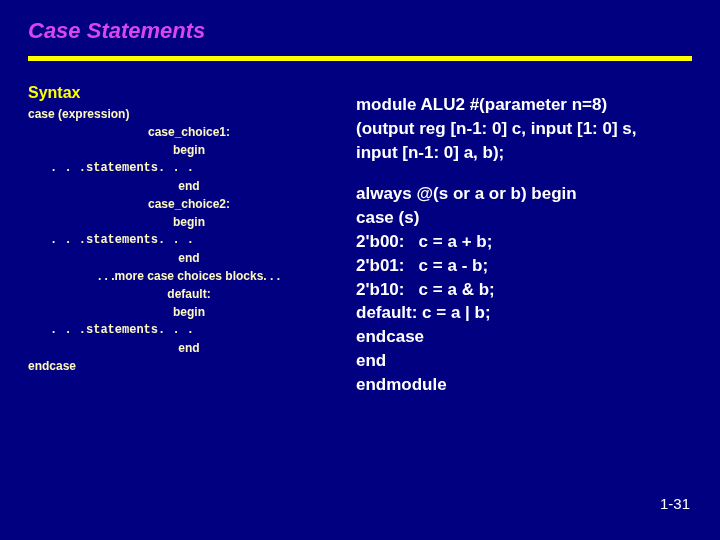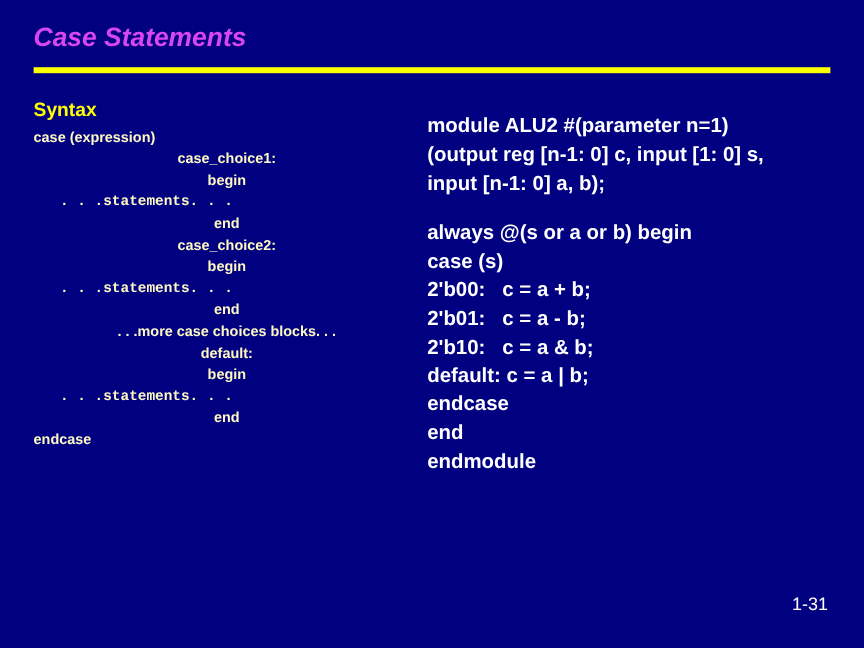--- a/index.html
+++ b/index.html
@@ -85,21 +85,21 @@
     <div class="code-left ind1">end</div>
     <div class="code-left ind1">. . .more case choices blocks. . .</div>
     <div class="code-left ind1">default:</div>
     <div class="code-left ind1">begin</div>
     <div class="code-left ind2">. . .statements. . .</div>
     <div class="code-left ind1">end</div>
     <div class="code-left">endcase</div>
   </div>
 
   <div class="col-right">
-    <div class="code-right">module ALU2 #(parameter n=1)</div>
+    <div class="code-right">module ALU2 #(parameter n=8)</div>
     <div class="code-right">(output reg [n-1: 0] c, input [1: 0] s,</div>
     <div class="code-right">input [n-1: 0] a, b);</div>
     <div class="gap"></div>
     <div class="code-right">always @(s or a or b) begin</div>
     <div class="code-right">case (s)</div>
     <div class="code-right">2'b00:&nbsp;&nbsp;&nbsp;c = a + b;</div>
     <div class="code-right">2'b01:&nbsp;&nbsp;&nbsp;c = a - b;</div>
     <div class="code-right">2'b10:&nbsp;&nbsp;&nbsp;c = a &amp; b;</div>
     <div class="code-right">default: c = a | b;</div>
     <div class="code-right">endcase</div>

